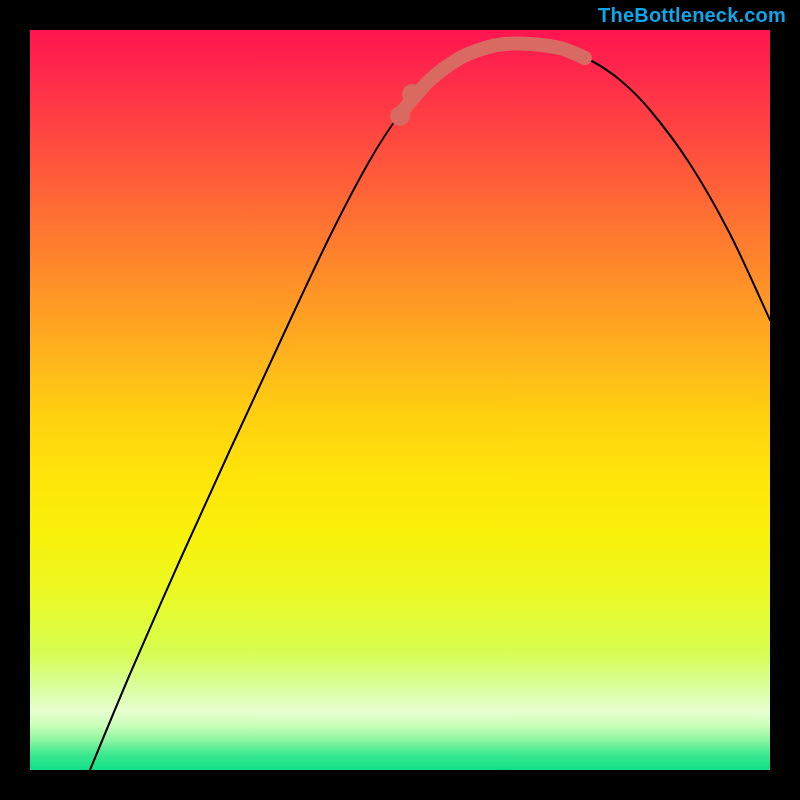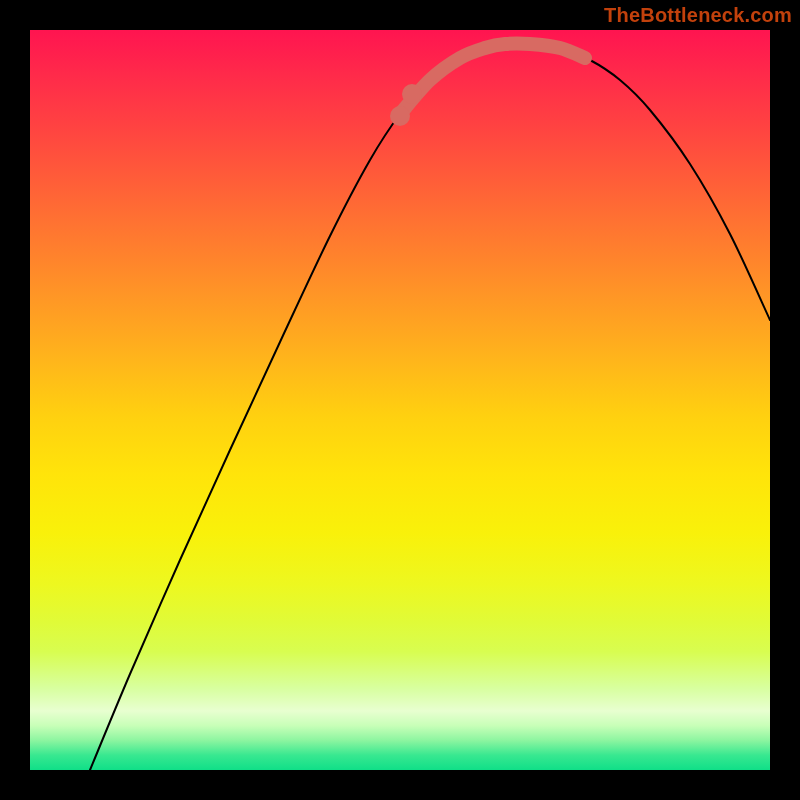--- a/index.html
+++ b/index.html
@@ -44,22 +44,22 @@
       #e8ffd0 92%,
       #c8ffb8 94%,
       #8cf5a0 96%,
       #38e890 98%,
       #10df88 100%
     );
   }
   .watermark {
     position: absolute;
     top: 4px;
-    right: 8px;
-    color: #c2410c;
+    right: 14px;
+    color: #0ea5e9;
     font-size: 20px;
     font-weight: 600;
     letter-spacing: 0.2px;
     user-select: none;
   }
   svg.overlay {
     position: absolute;
     left: 0;
     top: 0;
     width: 740px;

